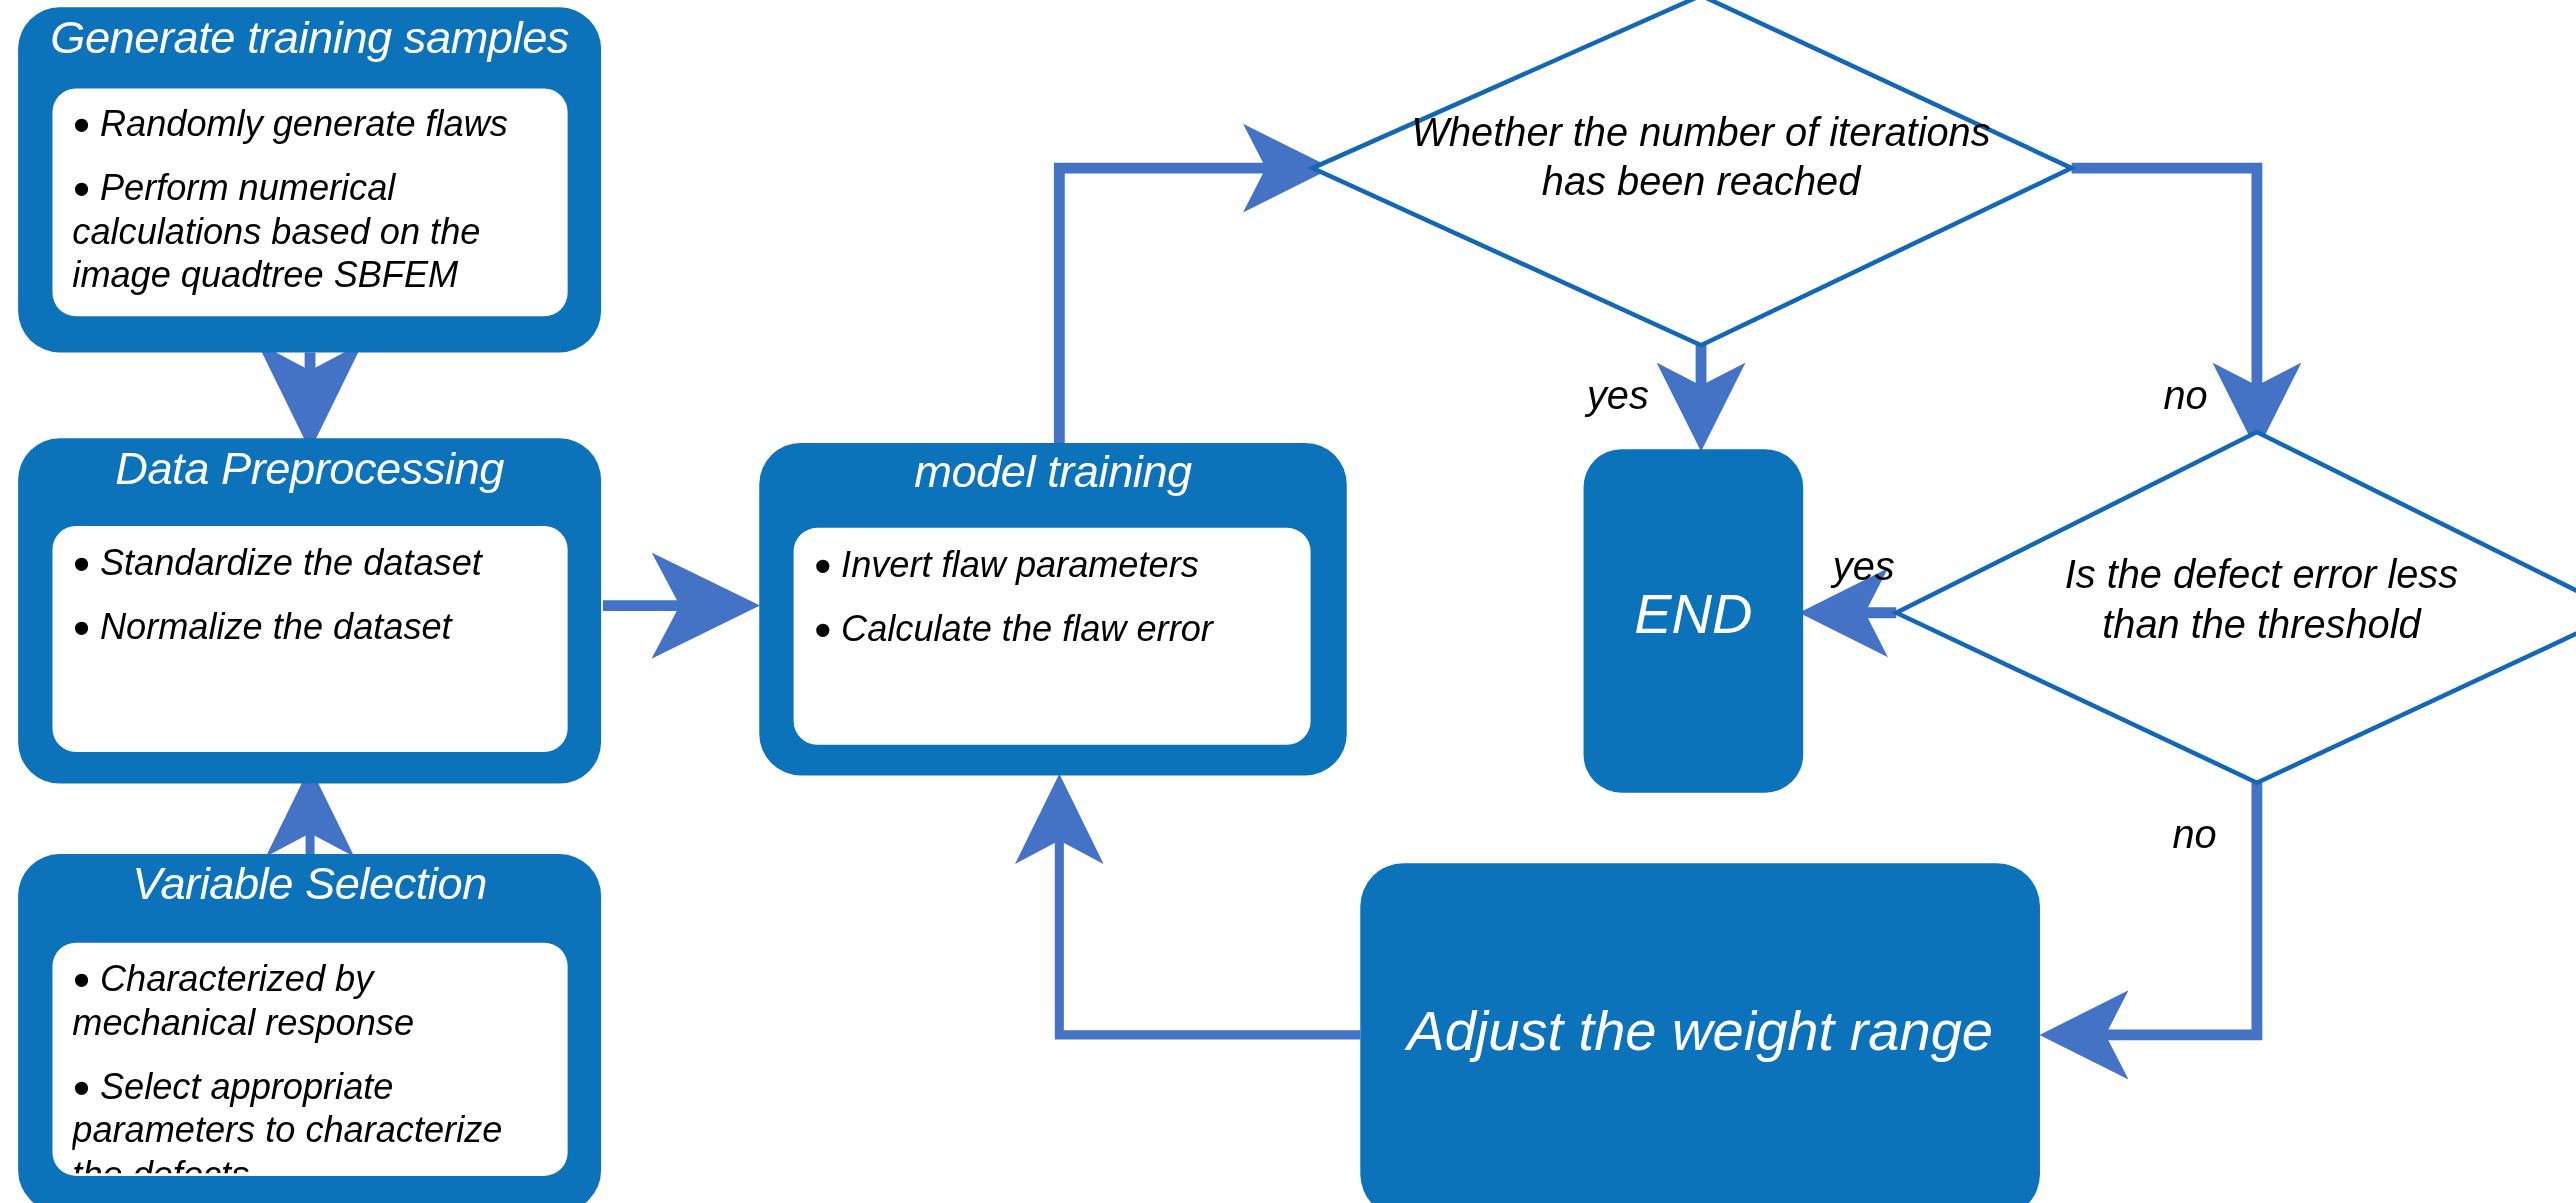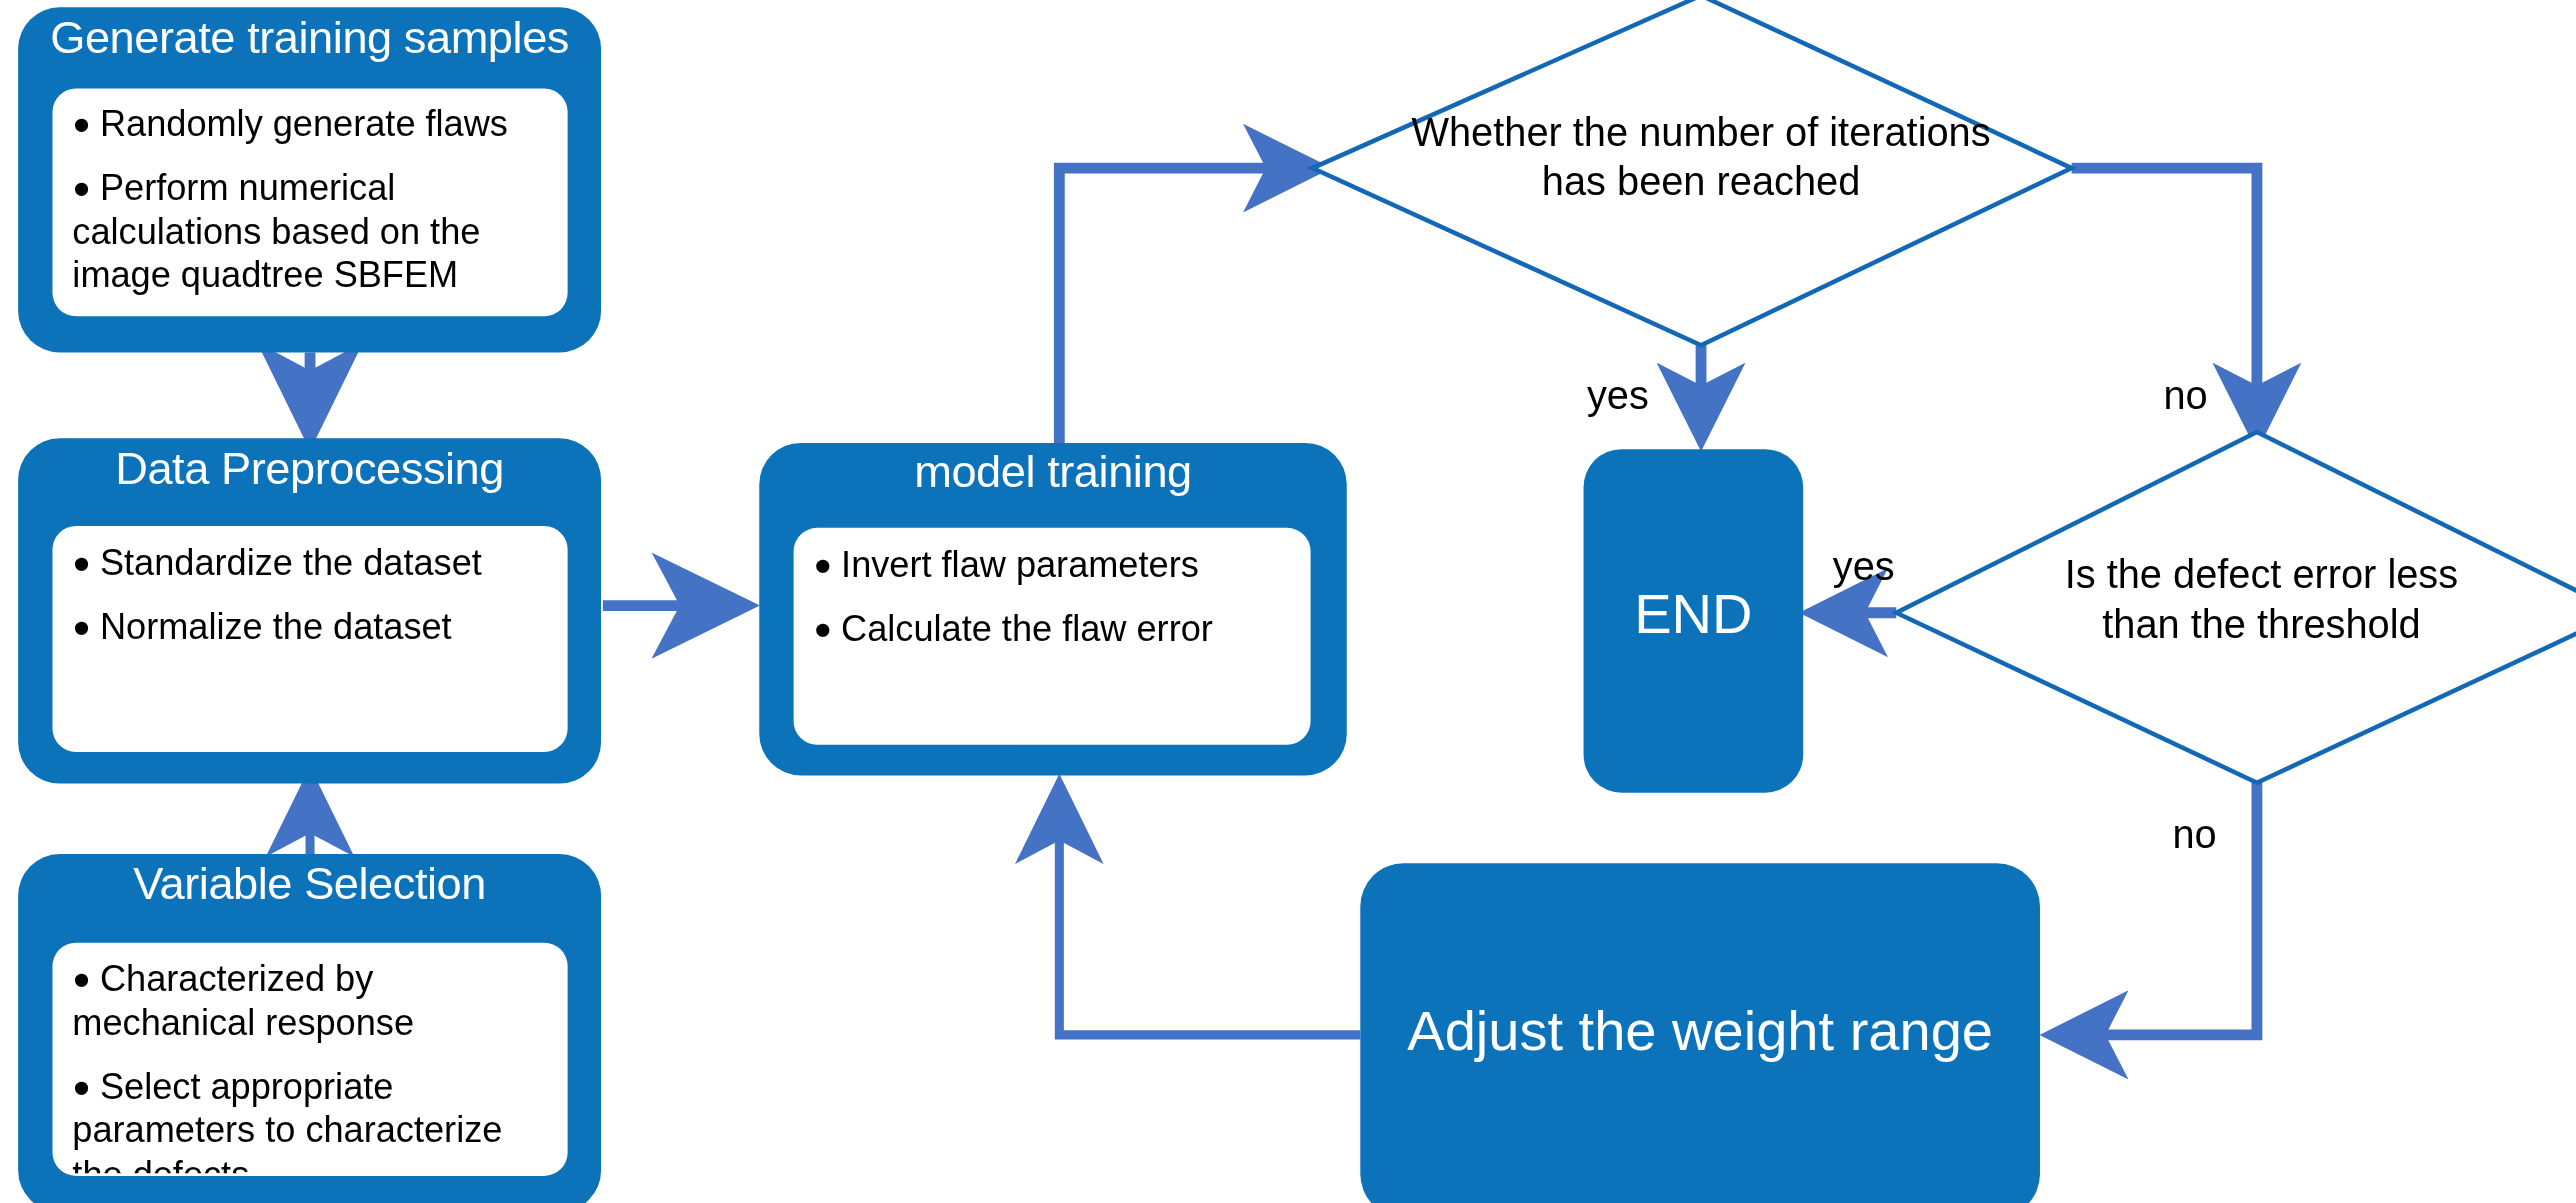--- a/index.html
+++ b/index.html
@@ -12,20 +12,21 @@
     width: 2576px;
     height: 1203px;
     font-family: "Liberation Sans", sans-serif;
     overflow: hidden;
   }
   #flowchart-root {
     position: relative;
     width: 2576px;
     height: 1203px;
     background: #ffffff;
+    font-style: italic;
   }
   svg.diagram {
     display: block;
     width: 2576px;
     height: 1203px;
   }
   
   .node-title {
     color: #ffffff;
     font-family: "Liberation Sans", sans-serif;

